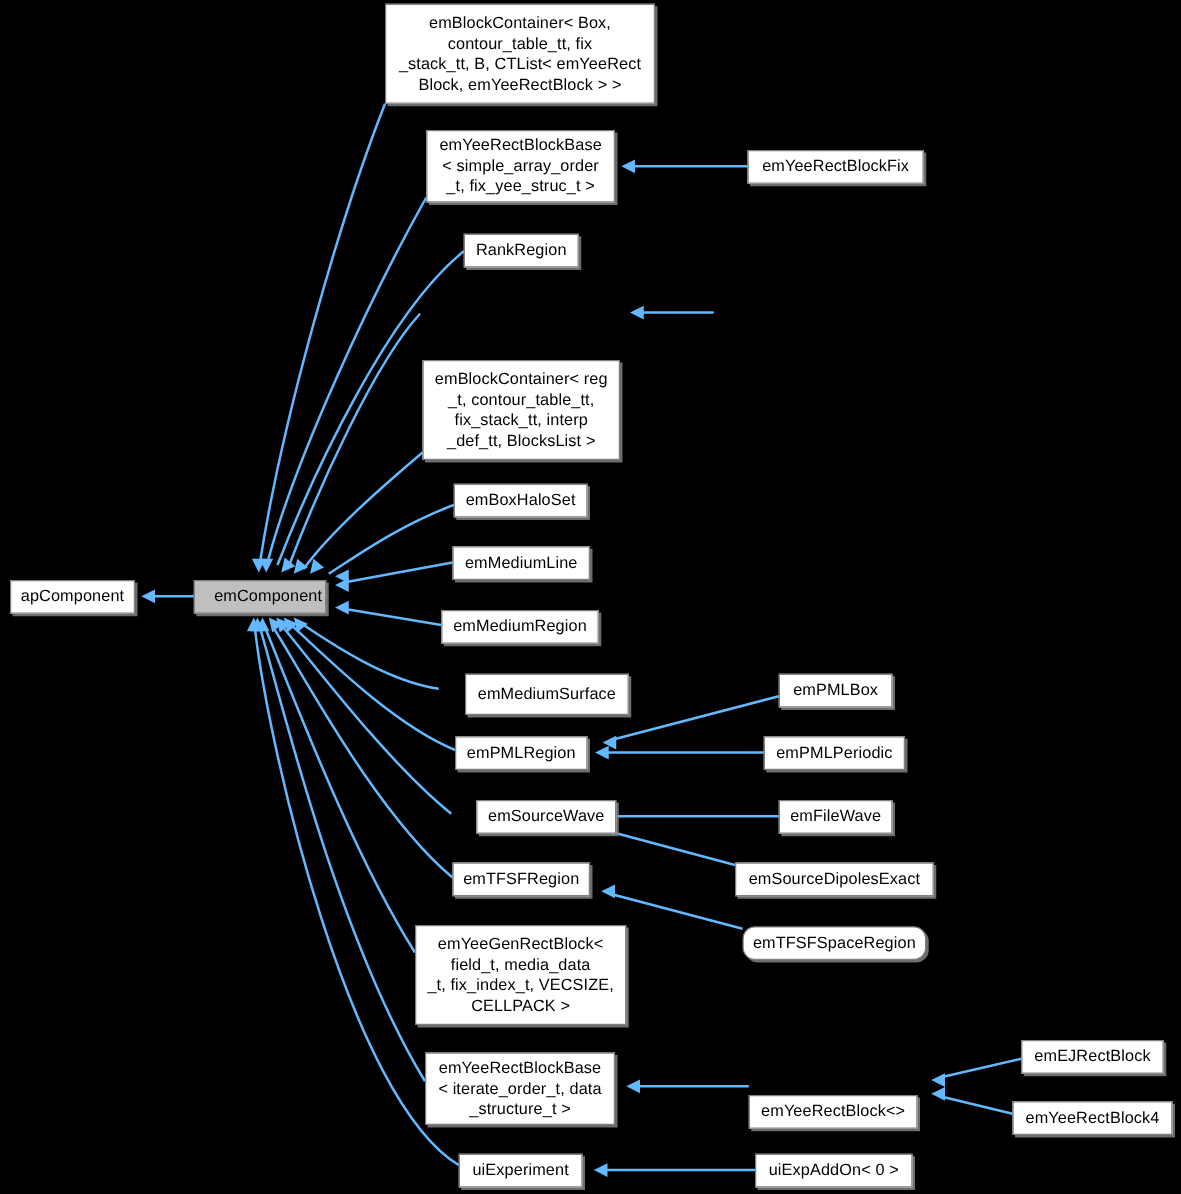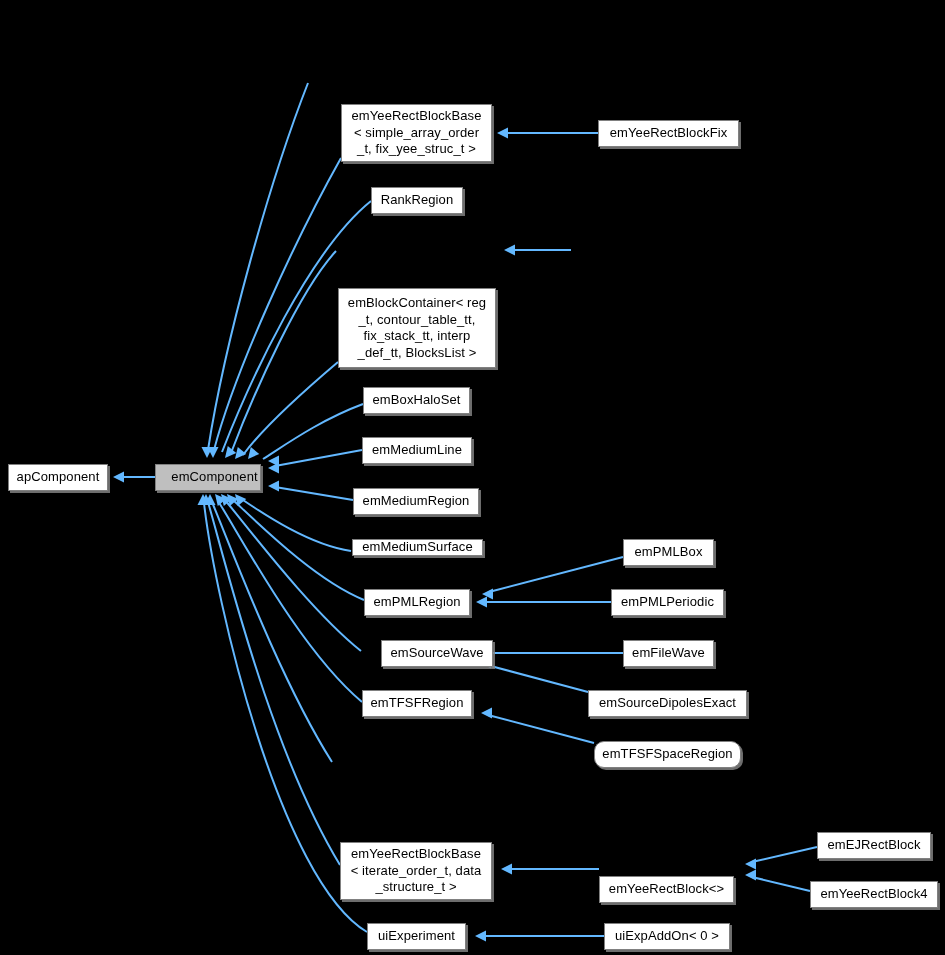--- a/index.html
+++ b/index.html
@@ -153,43 +153,51 @@
       </g>
       <g>
         <path d="M 810 891 L 752 877" stroke="#63b8ff" stroke-width="2" fill="none"></path>
         <polygon points="745,875 756,869.5 756,880.5" fill="#63b8ff"></polygon>
       </g>
       <g>
         <path d="M 604 936 L 482 936" stroke="#63b8ff" stroke-width="2" fill="none"></path>
         <polygon points="475,936 486,930.5 486,941.5" fill="#63b8ff"></polygon>
       </g>
     </svg>
+<div class="node" style="left: 308px; top: 3px; width: 216px; height: 80px;">emBlockContainer&lt; Box,
+ contour_table_tt, fix
+_stack_tt, B, CTList&lt; emYeeRect
+Block, emYeeRectBlock &gt; &gt;</div>
     <div class="node" style="left: 341px; top: 104px; width: 151px; height: 58px;">emYeeRectBlockBase
 &lt; simple_array_order
 _t, fix_yee_struc_t &gt;</div>
     <div class="node" style="left: 598px; top: 120px; width: 141px; height: 27px;">emYeeRectBlockFix</div>
     <div class="node" style="left: 371px; top: 187px; width: 92px; height: 27px;">RankRegion</div>
     <div class="node" style="left: 338px; top: 288px; width: 158px; height: 80px;">emBlockContainer&lt; reg
 _t, contour_table_tt,
  fix_stack_tt, interp
 _def_tt, BlocksList &gt;</div>
     <div class="node" style="left: 363px; top: 387px; width: 107px; height: 27px;">emBoxHaloSet</div>
     <div class="node" style="left: 362px; top: 437px; width: 110px; height: 27px;">emMediumLine</div>
     <div class="node" style="left: 8px; top: 464px; width: 100px; height: 27px;">apComponent</div>
     <div class="node highlight" style="left: 155px; top: 464px; width: 106px; height: 27px;">emComponent</div>
     <div class="node" style="left: 353px; top: 488px; width: 126px; height: 27px;">emMediumRegion</div>
-    <div class="node" style="left: 352px; top: 539px; width: 131px; height: 17px;">emMediumSurface</div>
+    <div class="node" style="left: 372px; top: 539px; width: 131px; height: 33px;">emMediumSurface</div>
     <div class="node" style="left: 623px; top: 539px; width: 91px; height: 27px;">emPMLBox</div>
     <div class="node" style="left: 364px; top: 589px; width: 106px; height: 27px;">emPMLRegion</div>
     <div class="node" style="left: 611px; top: 589px; width: 113px; height: 27px;">emPMLPeriodic</div>
     <div class="node" style="left: 361px; top: 640px; width: 112px; height: 27px; margin-left: 20px;">emSourceWave</div>
     <div class="node" style="left: 623px; top: 640px; width: 91px; height: 27px;">emFileWave</div>
     <div class="node" style="left: 362px; top: 690px; width: 110px; height: 27px;">emTFSFRegion</div>
     <div class="node" style="left: 588px; top: 690px; width: 159px; height: 27px;">emSourceDipolesExact</div>
     <div class="node" style="left: 594px; top: 741px; width: 147px; height: 27px; border-radius: 10px;">emTFSFSpaceRegion</div>
+    <div class="node" style="left: 332px; top: 740px; width: 169px; height: 80px;">emYeeGenRectBlock&lt;
+ field_t, media_data
+_t, fix_index_t, VECSIZE,
+CELLPACK &gt;</div>
     <div class="node" style="left: 817px; top: 832px; width: 114px; height: 27px;">emEJRectBlock</div>
     <div class="node" style="left: 340px; top: 842px; width: 152px; height: 58px;">emYeeRectBlockBase
 &lt; iterate_order_t, data
 _structure_t &gt;</div>
     <div class="node" style="left: 599px; top: 876px; width: 135px; height: 27px;">emYeeRectBlock&lt;&gt;</div>
     <div class="node" style="left: 810px; top: 881px; width: 128px; height: 27px;">emYeeRectBlock4</div>
     <div class="node" style="left: 367px; top: 923px; width: 99px; height: 27px;">uiExperiment</div>
     <div class="node" style="left: 604px; top: 923px; width: 126px; height: 27px;">uiExpAddOn&lt; 0 &gt;</div>
   </div>
 

